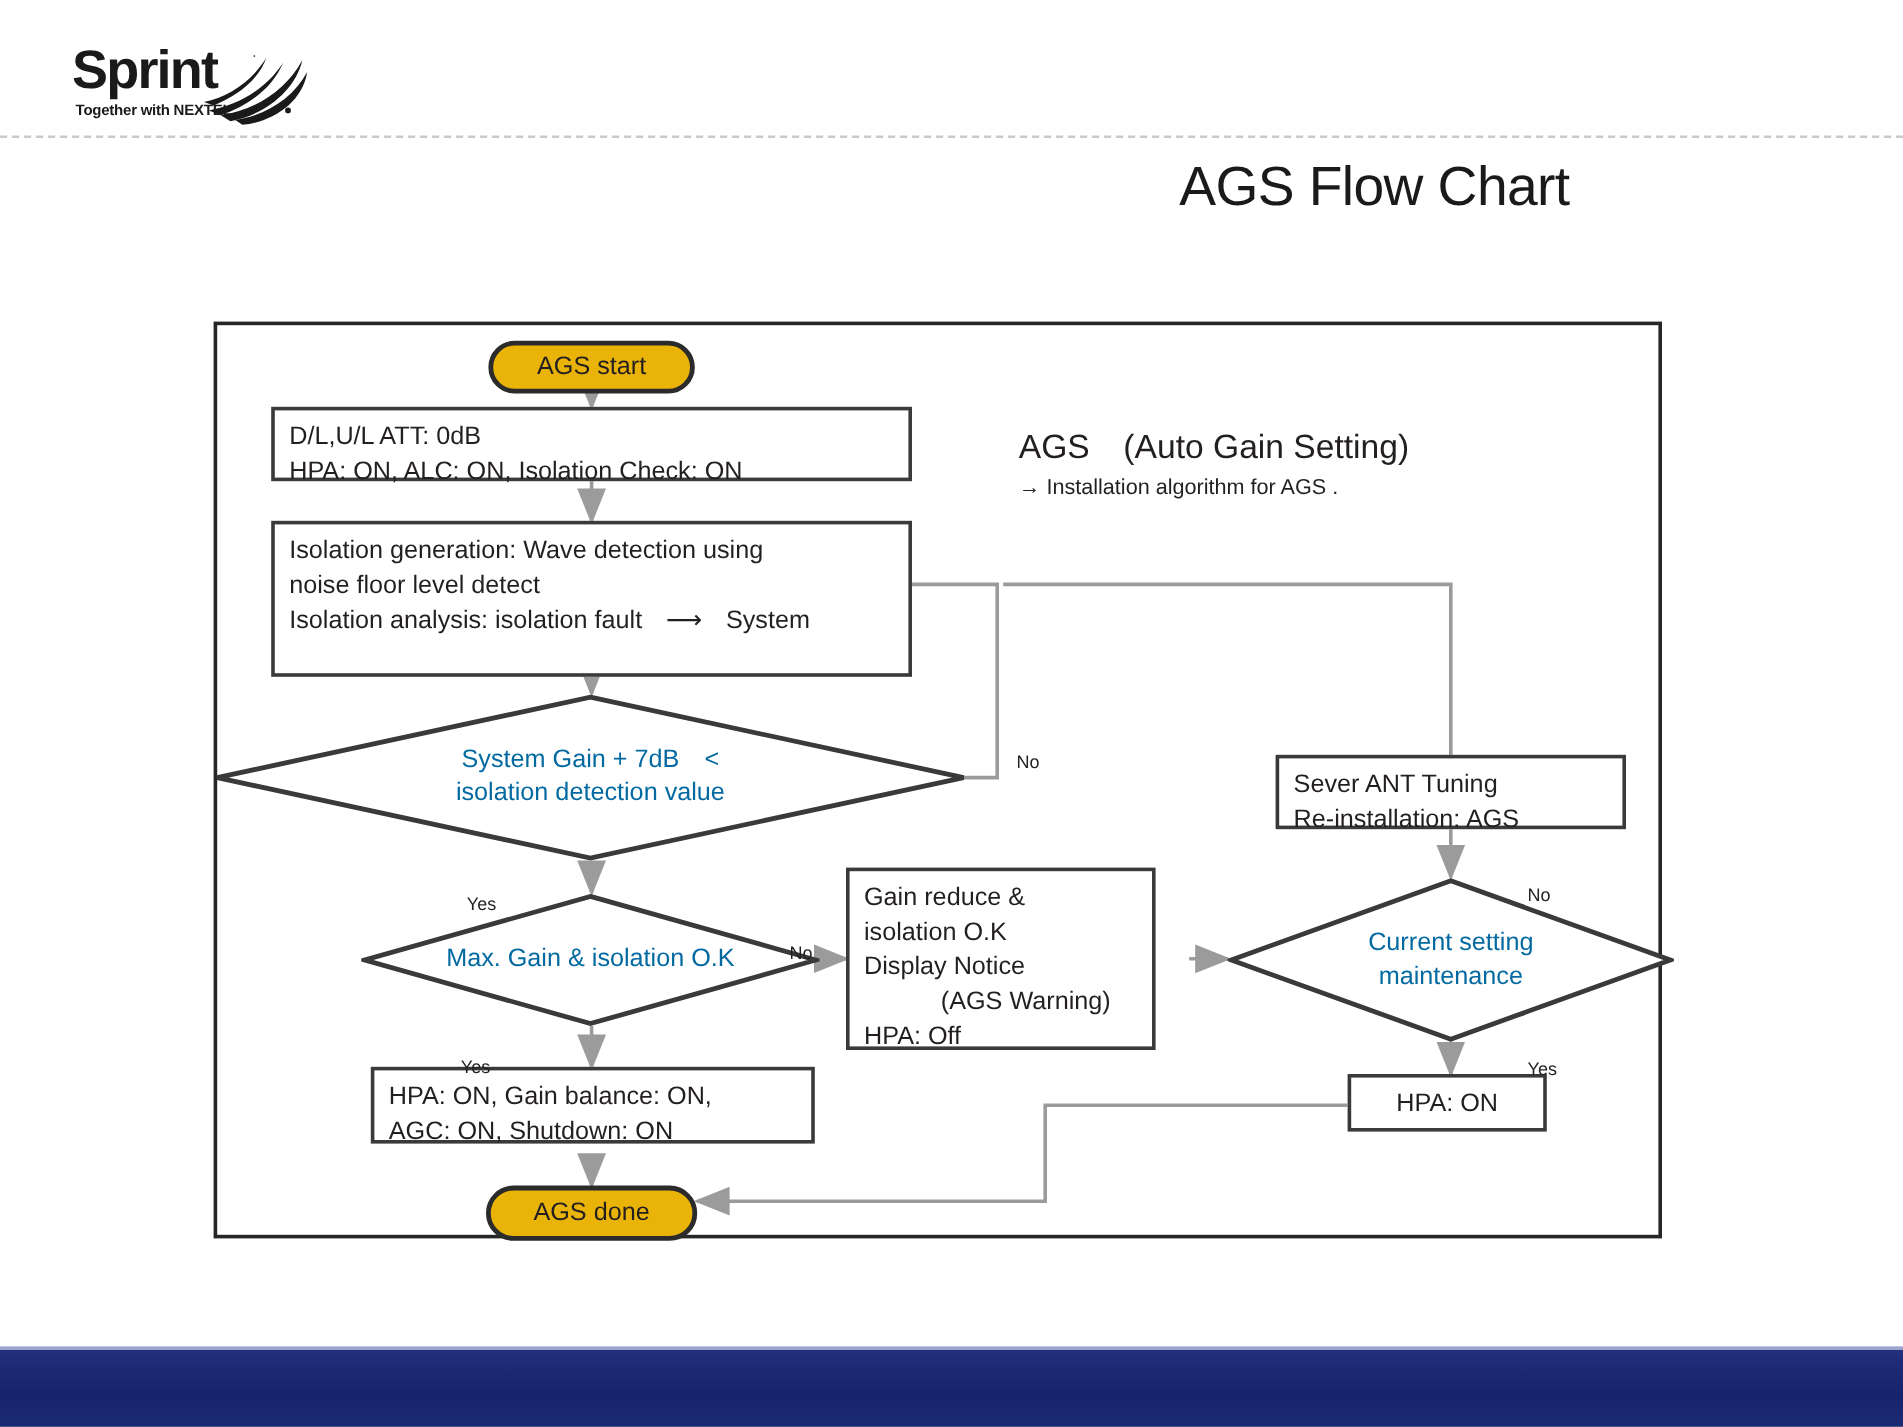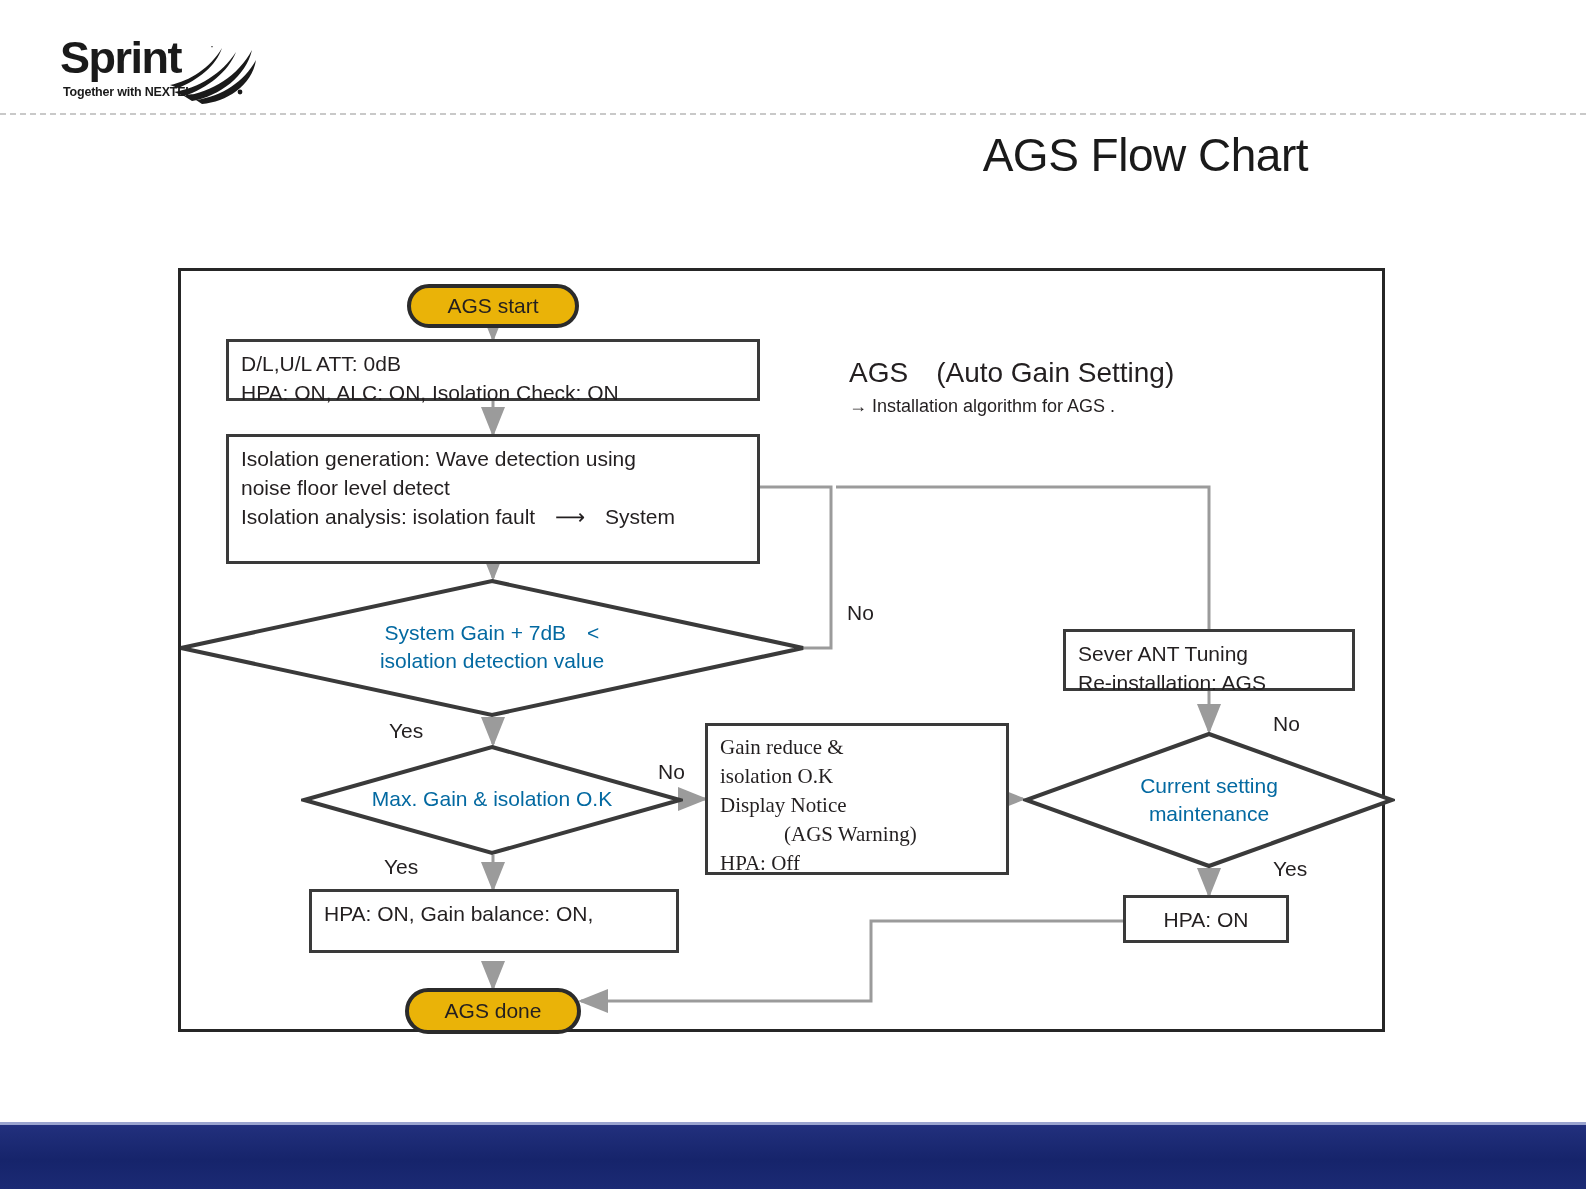--- a/index.html
+++ b/index.html
@@ -58,21 +58,21 @@
     border:4px solid #2b2b2b;background:#eab308;border-radius:40px;
     font-size:21px;color:#231f20;
     display:flex;align-items:center;justify-content:center;
   }
   .diamond-label{
     position:absolute;text-align:center;
     font-size:21px;line-height:28px;color:#0369a1;
     width:100%;left:0;
   }
   .edge-label{
-    position:absolute;font-size:21px;color:#231f20;
+    position:absolute;font-size:15px;color:#231f20;margin-top:26px;
   }
   .note{position:absolute;color:#231f20;}
   .note-main{font-size:28px;line-height:36px;white-space:nowrap;}
   .note-sub{font-size:18px;line-height:30px;white-space:nowrap;}
   .ind{display:inline-block;width:64px;}
 </style>
 </head>
 <body>
 
 <div id="header-band">
@@ -162,21 +162,21 @@
 
   <div class="node" style="left:120px;top:473px;width:382px;height:112px;">
     <svg width="382" height="112" viewBox="0 0 382 112">
       <polygon points="191,3 379,56 191,109 3,56" fill="#ffffff" stroke="#3a3a3a" stroke-width="4"></polygon>
     </svg>
     <div class="diamond-label" style="top:41px;">
       <div>Max. Gain &amp; isolation O.K</div>
     </div>
   </div>
 
-  <div class="node proc" style="left:524px;top:452px;width:304px;height:152px;font-family:Liberation Serif, serif;">
+  <div class="node proc" style="left:524px;top:452px;width:258px;height:152px;">
     <div>Gain reduce &amp;</div>
     <div>isolation O.K</div>
     <div>Display Notice</div>
     <div><span class="ind"></span><span>(AGS Warning)</span></div>
     <div>HPA: Off</div>
   </div>
 
   <div class="node proc" style="left:882px;top:358px;width:292px;height:62px;">
     <div>Sever ANT Tuning</div>
     <div>Re-installation: AGS</div>
@@ -187,20 +187,21 @@
       <polygon points="186,3 369,69 186,135 3,69" fill="#ffffff" stroke="#3a3a3a" stroke-width="4"></polygon>
     </svg>
     <div class="diamond-label" style="top:41px;">
       <div>Current setting</div>
       <div>maintenance</div>
     </div>
   </div>
 
   <div class="node proc" style="left:128px;top:618px;width:370px;height:64px;">
     <div>HPA: ON, Gain balance: ON,</div>
+    <div>AGC: ON, Shutdown: ON</div>
   </div>
 
   <div class="node proc" style="left:942px;top:624px;width:166px;height:48px;display:flex;align-items:center;justify-content:center;">
     <span>HPA: ON</span>
   </div>
 
   <div class="node term" style="left:224px;top:717px;width:176px;height:46px;">
     <span>AGS done</span>
   </div>
 

